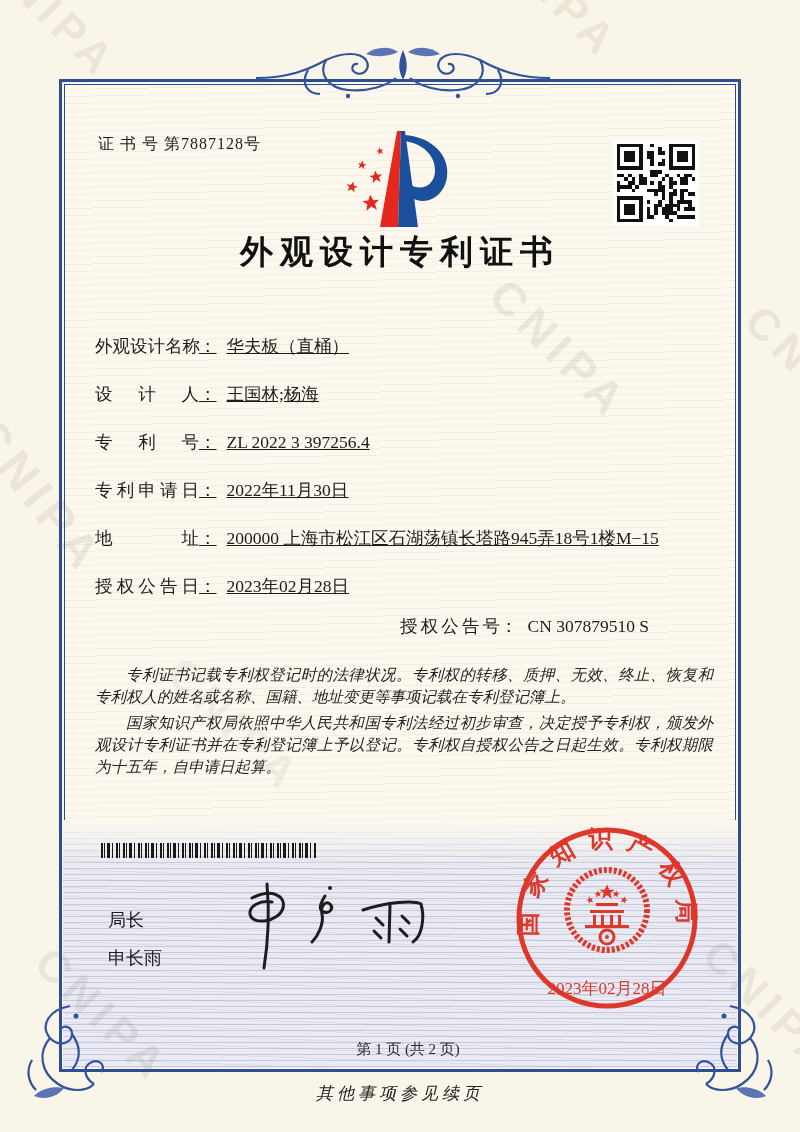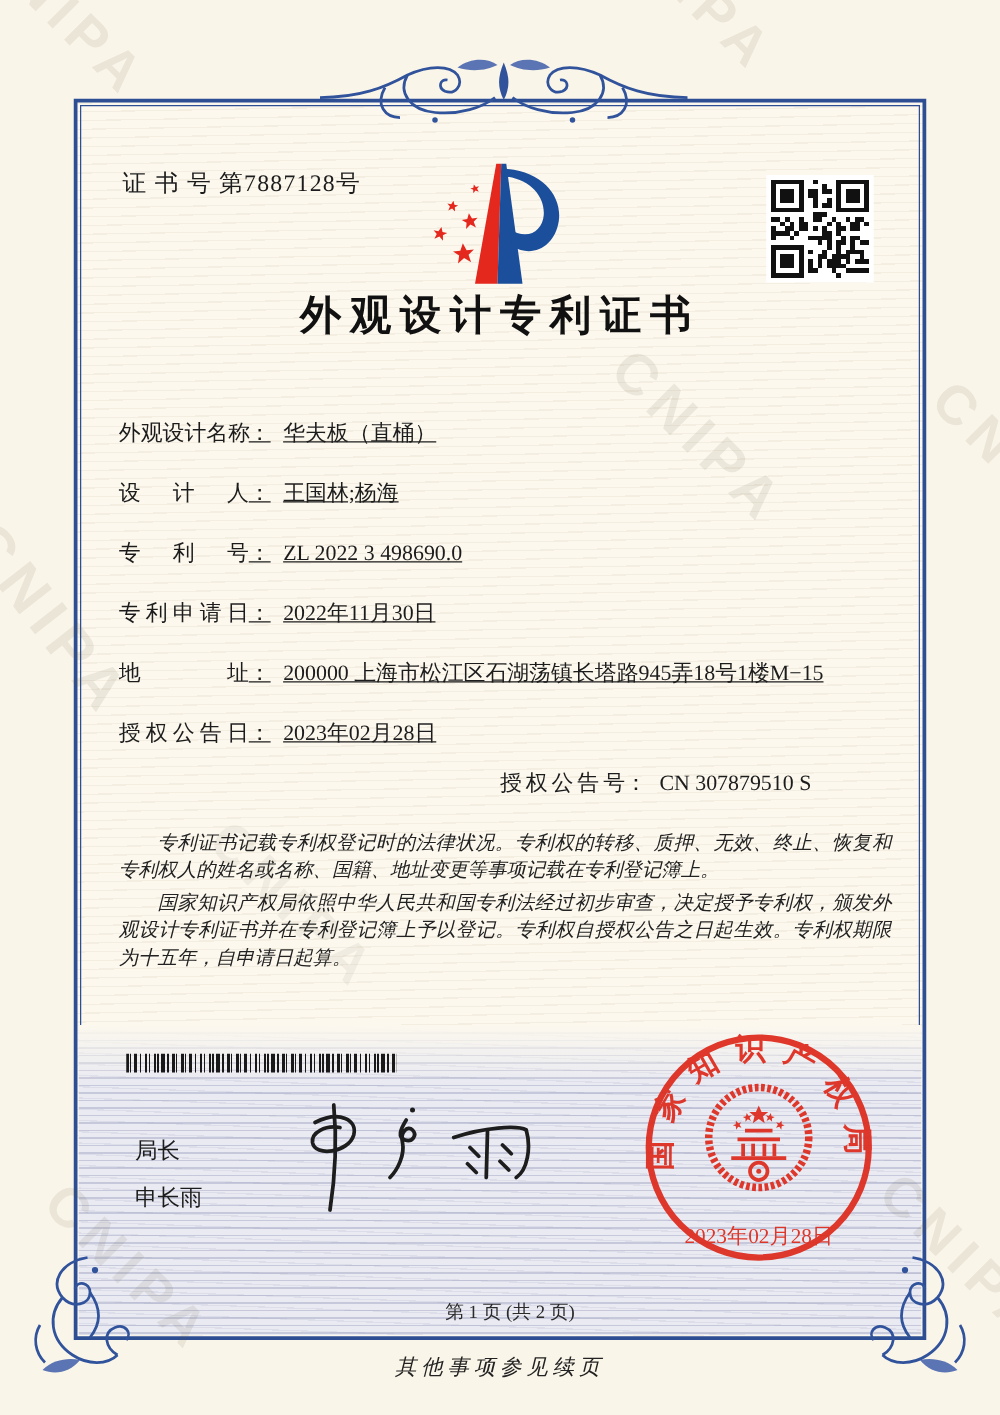--- a/index.html
+++ b/index.html
@@ -13,21 +13,21 @@
   .frame-inner-line { position:absolute; left:2px; top:2px; right:2px; bottom:2px;
            border:1px solid #2d4e93; pointer-events:none; }
 
   
   .band { position:absolute; left:1px; right:1px; bottom:1px; height:248px; background:#e9eaf2;
           background-image:repeating-linear-gradient(180deg, rgba(146,150,184,.40) 0 1px, transparent 1px 6px),
                            repeating-linear-gradient(2deg, rgba(146,150,184,.15) 0 1px, transparent 1px 9px); }
   .band-fade { position:absolute; left:0; right:0; top:0; height:46px;
           background:linear-gradient(#fcf8ee, rgba(252,248,238,0)); }
 
-  .cert-no { position:absolute; left:36px; top:52px; font-size:19px; letter-spacing:1px; color:#1c1c1c; }
+  .cert-no { position:absolute; left:36px; top:52px; font-size:16px; letter-spacing:1px; color:#1c1c1c; }
 
   .logo { position:absolute; left:272px; top:44px; width:128px; height:108px; }
   .qr   { position:absolute; left:551px; top:58px; width:86px; height:86px; }
 
   .title { position:absolute; left:0; top:148px; width:100%; text-align:center;
            font-size:33px; font-weight:bold; letter-spacing:7px; color:#111; }
 
   .fields { position:absolute; left:33px; top:252px; width:622px; font-size:17.5px; color:#1c1c1c; }
   .frow { position:relative; height:27px; margin-bottom:21px; white-space:nowrap;text-decoration:underline; }
   .flabel { display:inline-block; width:104px; text-align:justify; text-align-last:justify;
@@ -105,21 +105,21 @@
     <div class="title">外观设计专利证书</div>
 
     <div class="fields">
       <div class="frow">
         <span class="flabel">外观设计名称</span><span>：</span><span class="fvalue">华夫板（直桶）</span>
       </div>
       <div class="frow">
         <span class="flabel">设计人</span><span>：</span><span class="fvalue">王国林;杨海</span>
       </div>
       <div class="frow">
-        <span class="flabel">专利号</span><span>：</span><span class="fvalue">ZL 2022 3 498690.0</span>
+        <span class="flabel">专利号</span><span>：</span><span class="fvalue">ZL 2022 3 397256.4</span>
       </div>
       <div class="frow">
         <span class="flabel">专利申请日</span><span>：</span><span class="fvalue">2022年11月30日</span>
       </div>
       <div class="frow">
         <span class="flabel">地址</span><span>：</span><span class="fvalue">200000 上海市松江区石湖荡镇长塔路945弄18号1楼M−15</span>
       </div>
       <div class="frow">
         <span class="flabel">授权公告日</span><span>：</span><span class="fvalue">2023年02月28日</span>
         <span class="pair2">

